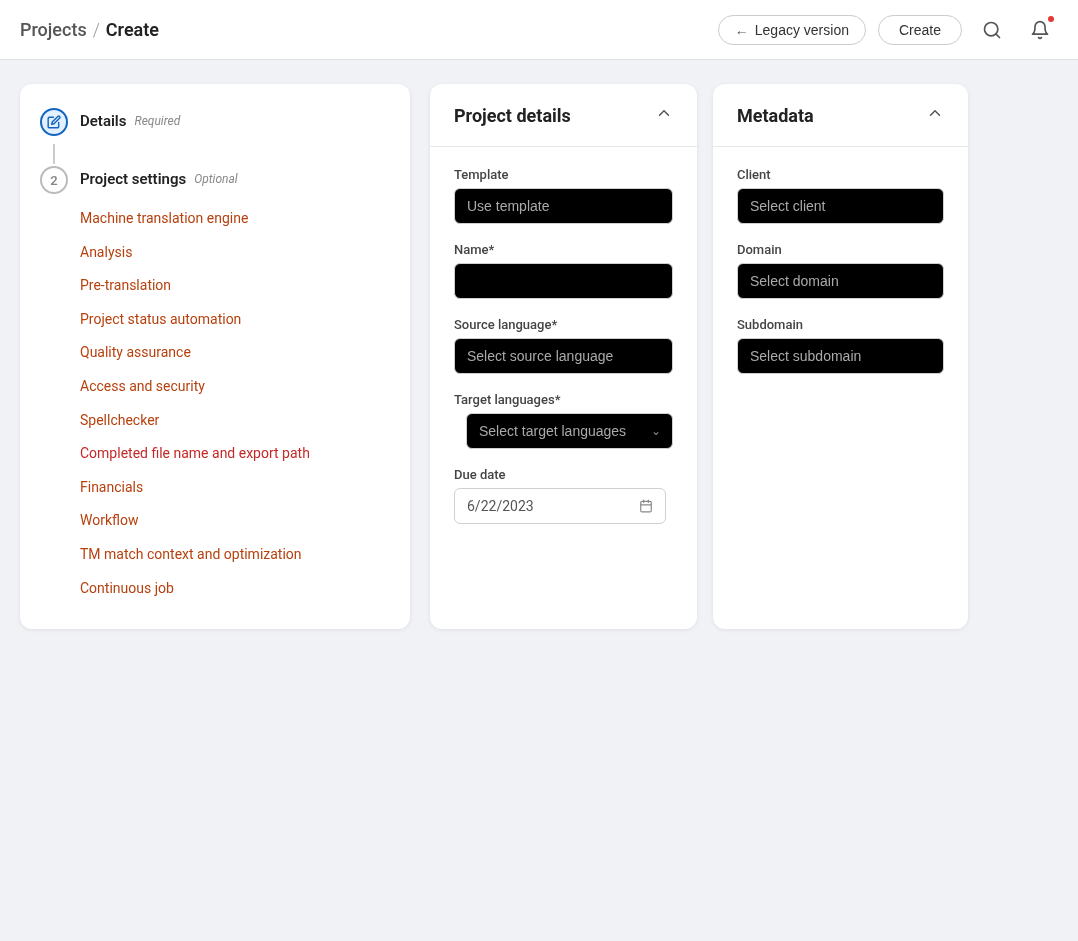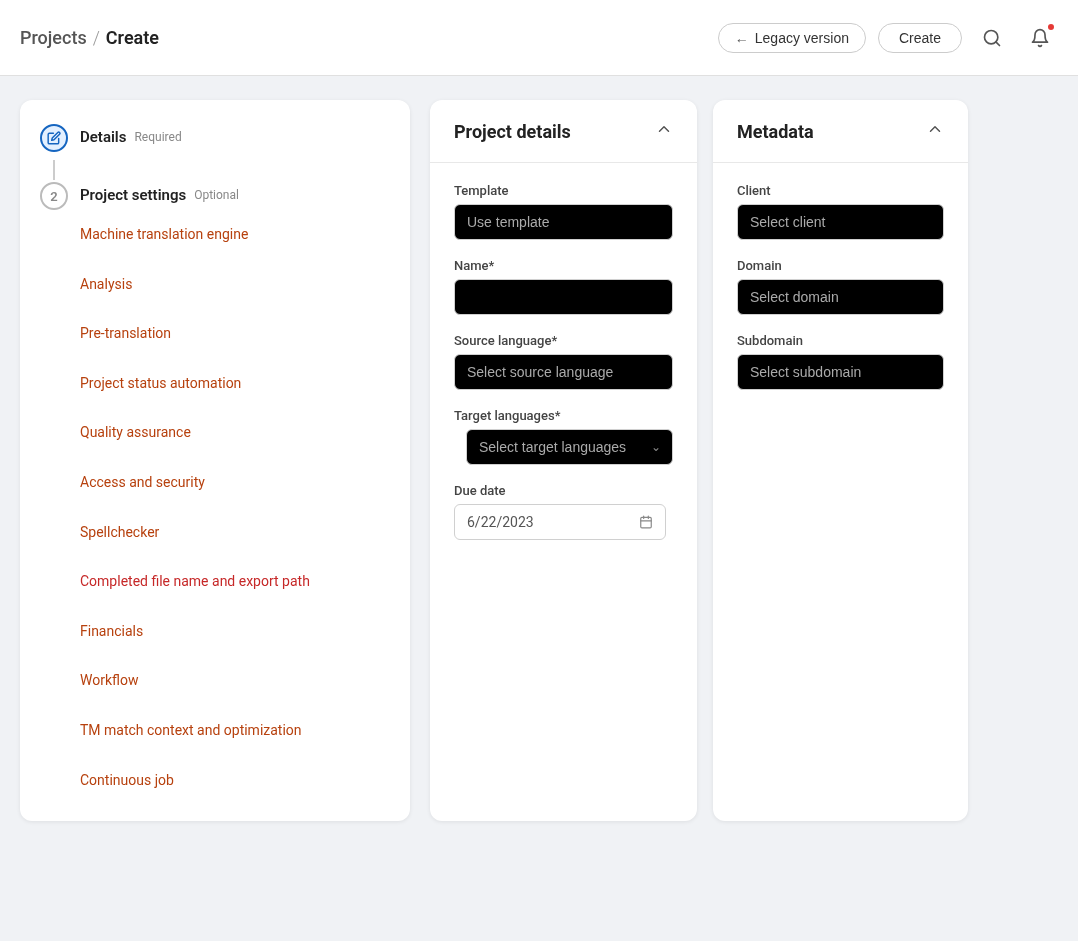--- a/index.html
+++ b/index.html
@@ -10,21 +10,21 @@
       font-size: 14px;
     }
 
     
     .header {
       background: #fff;
       border-bottom: 1px solid #e0e0e0;
       display: flex;
       align-items: center;
       padding: 0 20px;
-      height: 76px;
+      height: 60px;
       position: sticky;
       top: 0;
       z-index: 100;
     }
     .breadcrumb {
       display: flex;
       align-items: center;
       gap: 6px;
       font-size: 18px;
       font-weight: 500;
@@ -156,39 +156,40 @@
     }
     .step-name {
       font-weight: 600;
       font-size: 15px;
       color: #222;
     }
     .step-badge {
       font-size: 12px;
       color: #888;
       font-weight: 400;
+      font-style: italic;
     }
     .step-badge-optional {
       color: #888;
     }
 
     .step-connector {
       width: 2px;
       height: 20px;
       background: #ccc;
       margin-left: 13px;
       margin-top: 2px;
       margin-bottom: 2px;
     }
 
     .sub-items {
       padding-left: 40px;
       display: flex;
       flex-direction: column;
-      gap: 16px;
+      gap: 0;
     }
     .sub-item {
       color: #b7410e;
       font-size: 14px;
       padding: 7px 0;
       cursor: pointer;
       line-height: 1.4;
     }
     .sub-item-completed {
       color: #c62828;

